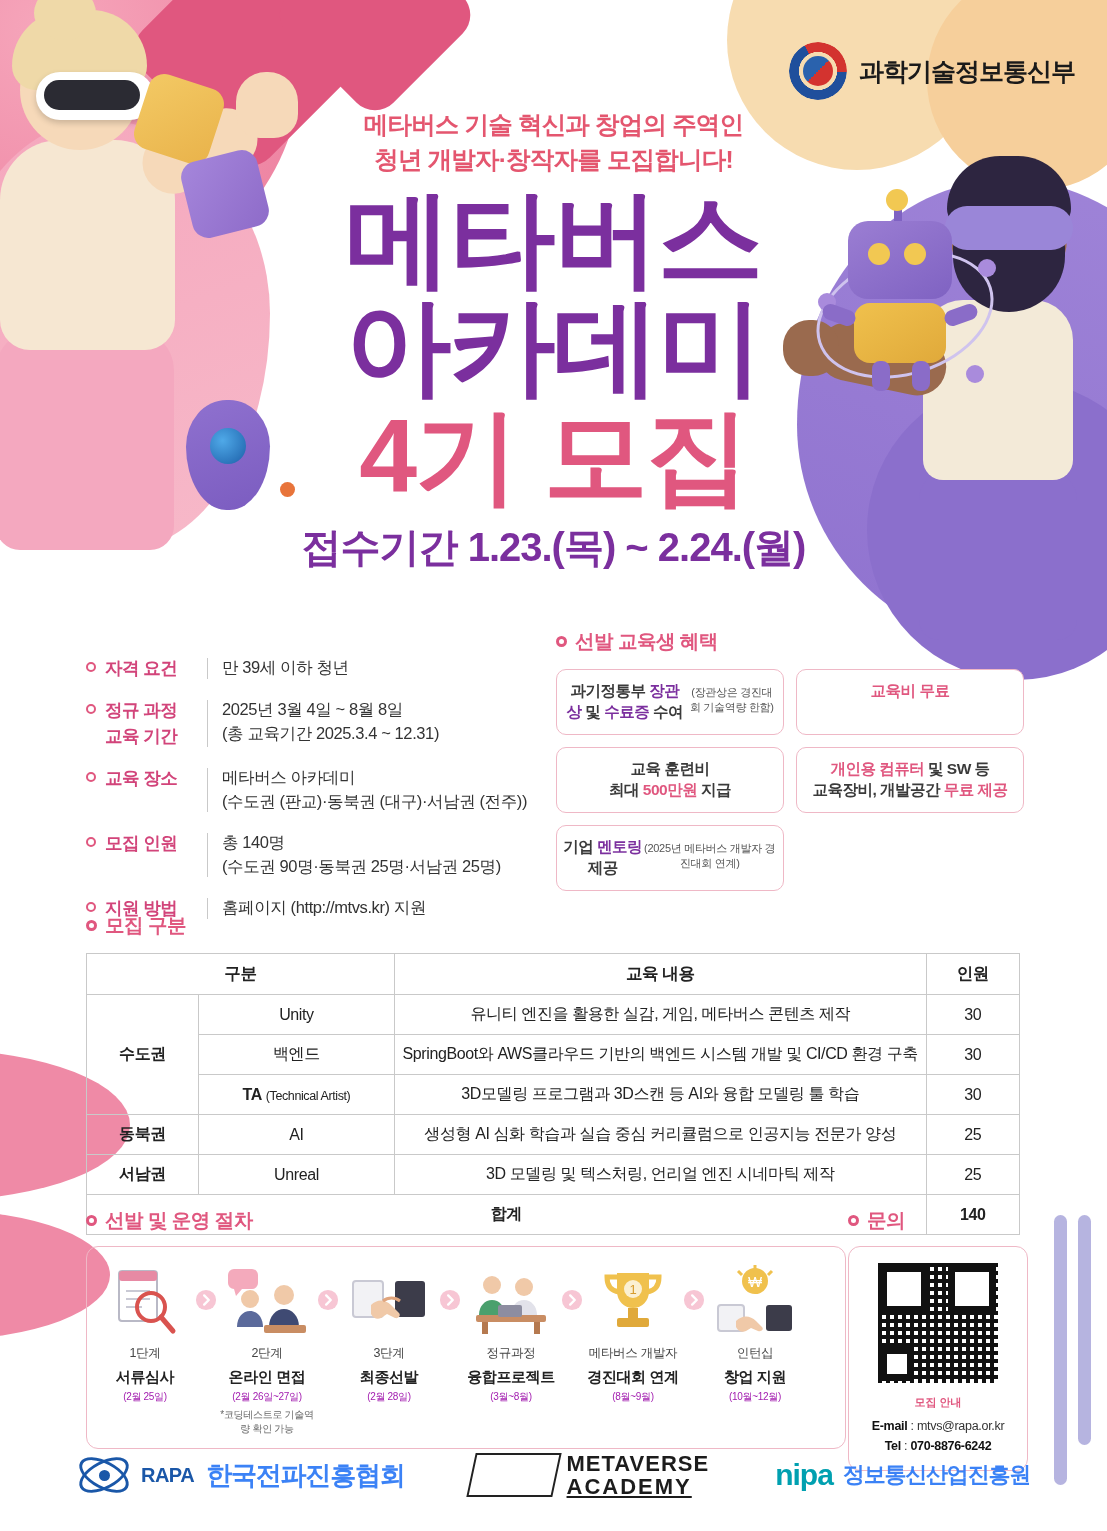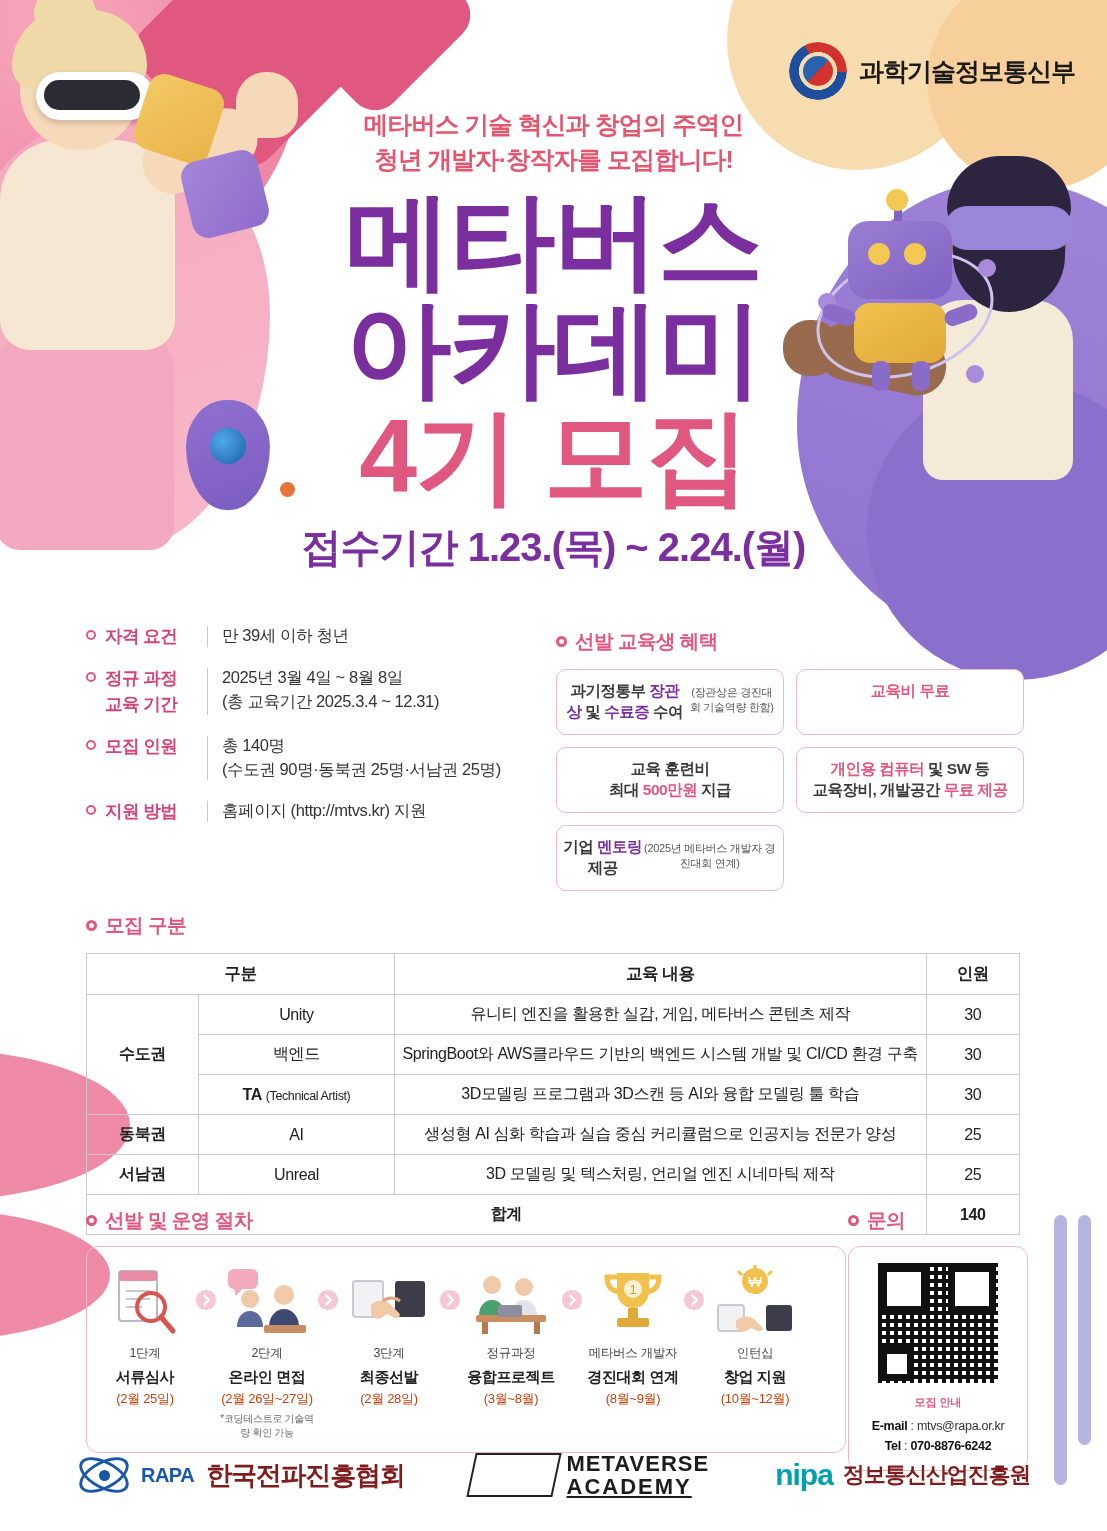--- a/index.html
+++ b/index.html
@@ -100,32 +100,32 @@
     transform: rotate(12deg);
   }
   .mm-core { position:absolute; left: 14px; top: 14px; width: 30px; height: 30px; border-radius: 50%;
     background: linear-gradient(135deg, #2a62ad 0 50%, #d3332f 50% 100%); }
   .ministry-name { font-size: 25px; font-weight: bold; letter-spacing: -1px; color: #1a1a1a; }
 
   
   .hero { position: absolute; left: 0; right: 0; top: 108px; text-align: center; }
   .hero-lead { color: #e4566f; font-size: 24.5px; font-weight: bold; line-height: 1.42; letter-spacing:-0.8px;}
   .hero-title { color: #7b2f9e; font-size: 106px; font-weight: bold; line-height: 1.02; letter-spacing: -2px; margin-top: 8px;
-                text-shadow: 3px 3px 0 rgba(255,255,255,.55); }
+                text-shadow: 3px 3px 0 rgba(255,255,255,.55); font-family: Liberation Serif, serif; }
   .hero-title .line2 { display:block; }
   .hero-sub { color: #e0577f; font-size: 104px; font-weight: bold; line-height: 1.0; letter-spacing: -2px; margin-top: 2px; }
   .hero-period { color: #7b2f9e; font-size: 40px; font-weight: bold; margin-top: 12px; letter-spacing: -1px; }
 
   
   .section { position: absolute; }
   .sec-head { display:flex; align-items:center; gap: 8px; }
   .bullet { width: 11px; height: 11px; border: 3px solid #e0577f; border-radius: 50%; display:inline-block; }
   .sec-title { color: #e0577f; font-weight: bold; font-size: 19.5px; letter-spacing:-0.5px;}
 
-  .info-left { left: 86px; top: 624px; width: 470px; }
+  .info-left { left: 86px; top: 656px; width: 470px; }
   .info-row { display: flex; align-items: flex-start; margin-bottom: 17px; }
   .info-key { min-width: 92px; color: #d2447a; font-weight: bold; font-size: 17.5px; line-height: 1.45; letter-spacing:-0.5px;}
   .info-bar { width: 1px; background: #c9c9c9; align-self: stretch; margin: 2px 14px 2px 10px; }
   .info-val { color: #333; font-size: 16.5px; line-height: 1.45; letter-spacing:-0.4px;}
   .dotmark { width: 10px; height: 10px; border: 2.5px solid #e0577f; border-radius: 50%; margin-top: 6px; margin-right: 9px; flex: none;}
 
   
   .benefits { left: 556px; top: 628px; width: 468px; }
   .benefit-grid { display: grid; grid-template-columns: 1fr 1fr; gap: 12px; margin-top: 14px; }
   .benefit-box { border: 1.5px solid #efb8c6; border-radius: 10px; padding: 11px 6px; text-align:center;
@@ -146,21 +146,21 @@
   table.recruit tr.total td { font-weight: bold; }
   .small-en { font-size: 12.5px; }
 
   
   .process-sec { left: 86px; top: 1207px; width: 760px; }
   .process-box { border: 1.5px solid #efb8c6; border-radius: 12px; margin-top: 12px; padding: 14px 10px 12px; display: flex; align-items: flex-start; }
   .step { width: 96px; text-align: center; }
   .step .icon { height: 78px; display:flex; align-items:flex-end; justify-content:center; }
   .step .s-label { font-size: 12.5px; color: #444; margin-top: 6px; letter-spacing:-0.3px;}
   .step .s-name { font-size: 15px; font-weight: bold; color: #222; margin-top: 6px; line-height:1.25; letter-spacing:-0.4px;}
-  .step .s-date { font-size: 13px; color: #c2410c; margin-top: 3px; letter-spacing:-0.3px;}
+  .step .s-date { font-size: 10px; color: #a21caf; margin-top: 3px; letter-spacing:-0.3px;}
   .step .s-note { font-size: 10px; color: #666; margin-top: 4px; letter-spacing:-0.3px;}
   .arrow { width: 26px; height: 78px; display:flex; align-items:center; justify-content:center; color:#ef9ab1; }
   .arrow svg { width: 22px; height: 22px; }
 
   
   .contact-sec { left: 848px; top: 1207px; width: 180px; }
   .qr-box { border: 1.5px solid #efb8c6; border-radius: 12px; margin-top: 12px; padding: 14px 10px; text-align:center; }
   .qr { width: 124px; height: 124px; margin: 0 auto 10px;
         background-image:
           linear-gradient(90deg,#111 50%, transparent 50%),
@@ -177,21 +177,21 @@
   .qr-line { font-size: 12.5px; color:#333; line-height: 1.6; letter-spacing:-0.3px;}
   .qr-line b { color:#111; }
 
   
   .footer { position: absolute; left: 0; right: 0; top: 1452px; display:flex; justify-content:center; align-items:center; gap: 66px; }
   .logo { display:flex; align-items:center; gap: 10px; }
   .rapa-mark { width: 54px; height: 40px; position: relative; }
   .rapa-mark .r-ell { position:absolute; inset: 6px 0; border: 3px solid #1a57a8; border-radius: 50%; transform: rotate(28deg); }
   .rapa-mark .r-ell2 { position:absolute; inset: 6px 0; border: 3px solid #1a57a8; border-radius: 50%; transform: rotate(-28deg); }
   .rapa-mark .r-dot { position:absolute; left: 22px; top: 15px; width: 11px; height: 11px; background:#1a57a8; border-radius:50%; }
-  .logo-text { font-size: 26px; font-weight: bold; color: #7f1d1d; letter-spacing: -1.2px; }
+  .logo-text { font-size: 26px; font-weight: bold; color: #3b82f6; letter-spacing: -1.2px; }
   .logo-text.small { font-size: 22px; }
   .rapa-word { font-size: 20px; font-weight: bold; color: #1a57a8; letter-spacing: -0.5px; margin-right: 2px;}
   .meta-mark { width: 86px; height: 44px; border: 2.5px solid #222; transform: skewX(-12deg); }
   .meta-word { font-size: 22px; font-weight: bold; letter-spacing: 1px; line-height: 1.05; color:#1c1c1c; }
   .meta-word .l2 { font-size: 22px; letter-spacing: 2px; text-decoration: underline; }
   .nipa-word { font-size: 30px; font-weight: bold; color: #00a0b0; letter-spacing: -1px; }
 </style>
 </head>
 <body>
 
@@ -286,20 +286,29 @@
         <div>정규 과정</div>
         <div>교육 기간</div>
       </div>
       <div class="info-bar"></div>
       <div class="info-val">
         <div>2025년 3월 4일 ~ 8월 8일</div>
         <div>(총 교육기간 2025.3.4 ~ 12.31)</div>
       </div>
     </div>
 
+    <div class="info-row">
+      <span class="dotmark"></span>
+      <div class="info-key">교육 장소</div>
+      <div class="info-bar"></div>
+      <div class="info-val">
+        <div>메타버스 아카데미</div>
+        <div>(수도권 (판교)·동북권 (대구)·서남권 (전주))</div>
+      </div>
+    </div>
 
     <div class="info-row">
       <span class="dotmark"></span>
       <div class="info-key">모집 인원</div>
       <div class="info-bar"></div>
       <div class="info-val">
         <div>총 140명</div>
         <div>(수도권 90명·동북권 25명·서남권 25명)</div>
       </div>
     </div>

